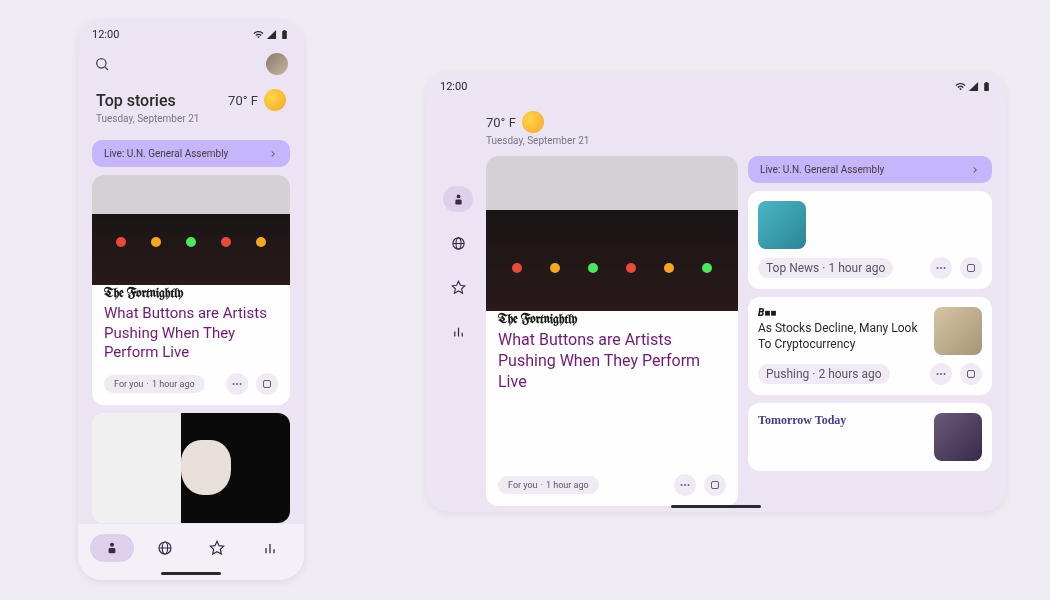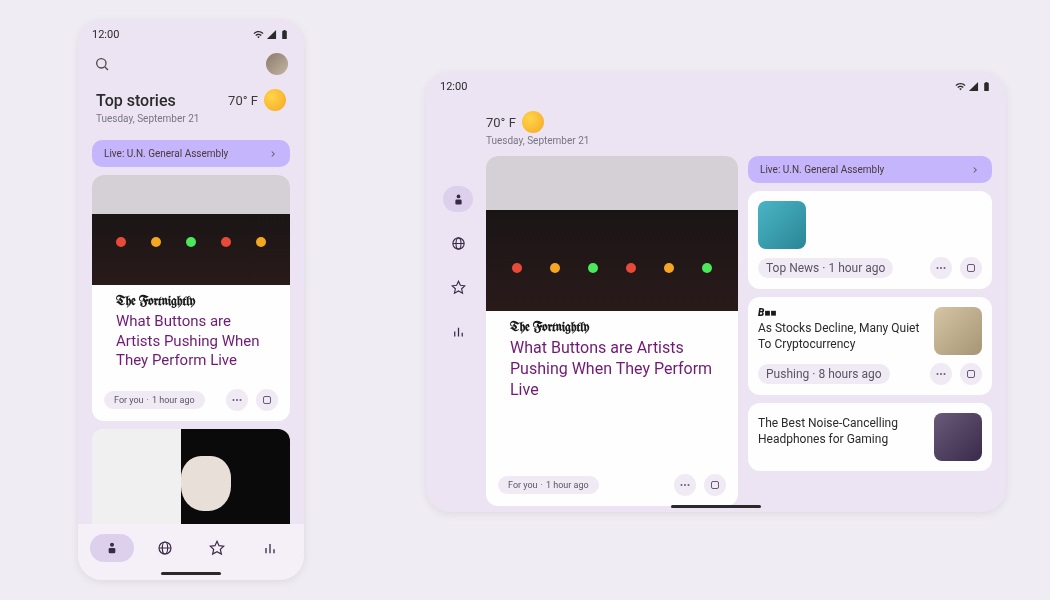--- a/index.html
+++ b/index.html
@@ -27,21 +27,21 @@
 
 .live-pill { background: #c4b5fd; border-radius: 10px; margin: 6px 14px; padding: 8px 12px; display: flex; justify-content: space-between; align-items: center; font-size: 10px; color: #4a3a3a; }
 .card { background: #fefefe; border-radius: 12px; margin: 8px 14px; overflow: hidden; }
 .card-img { width: 100%; height: 110px; background: #1a1a1a; position: relative; }
 .card-img.dj { background: linear-gradient(180deg, #d5d0d5 0%, #d5d0d5 35%, #1a1515 35%, #2a1a1a 100%); }
 .dj-lights { position: absolute; bottom: 18px; left: 0; right: 0; height: 30px; display: flex; justify-content: space-around; padding: 0 12px; }
 .dj-lights span { width: 10px; height: 10px; border-radius: 50%; }
 .card-img.singer { background: linear-gradient(90deg, #f0f0f0 0%, #f0f0f0 45%, #0a0a0a 45%); }
 .singer-face { position: absolute; right: 30%; top: 25%; width: 50px; height: 55px; background: #e8e0d8; border-radius: 40% 40% 45% 45%; }
 
-.card-body { padding: 10px 12px; margin-left: 12px; }
+.card-body { padding: 2px 12px; }
 .source { font-family: 'Times New Roman', serif; font-weight: 700; font-size: 13px; color: #1a1a1a; letter-spacing: -0.3px; }
 .card-title { font-size: 15px; line-height: 1.3; color: #701a75; margin-top: 4px; }
 .card-foot { display: flex; justify-content: space-between; align-items: center; padding: 8px 12px 10px; }
 .tag-pill { background: #f0eaf5; border-radius: 10px; padding: 4px 10px; font-size: 9px; color: #5a5565; display: flex; gap: 3px; }
 .foot-icons { display: flex; gap: 8px; }
 .foot-icons span { width: 22px; height: 22px; border-radius: 50%; background: #f0eaf5; display: flex; align-items: center; justify-content: center; }
 .foot-icons svg { width: 12px; height: 12px; }
 
 .bottom-nav { position: absolute; bottom: 0; left: 0; right: 0; background: #f5eff8; display: flex; justify-content: space-around; align-items: center; padding: 10px 8px 18px; }
 .nav-item { width: 44px; height: 28px; border-radius: 14px; display: flex; align-items: center; justify-content: center; }
@@ -319,29 +319,29 @@
                 </svg>
               </span>
           </div>
         </div>
       </div>
 
       <div class="side-card">
         <div class="side-card-top">
           <div class="side-card-text">
             <div class="side-source" style="font-style:italic;font-weight:900">B■■</div>
-            <div class="side-title">As Stocks Decline, Many Quiet To Cryptocurrency</div>
+            <div class="side-title">As Stocks Decline, Many Look To Cryptocurrency</div>
           </div>
           <div class="thumb" style="background:linear-gradient(135deg,#d5c5a5,#a59575)"></div>
         </div>
         <div class="side-foot">
           <div class="tag-pill">
             <span>Pushing</span>
               <span>·</span>
-              <span>8 hours ago</span>
+              <span>2 hours ago</span>
           </div>
           <div class="foot-icons">
             <span>
                 <svg viewBox="0 0 24 24" fill="#6a5a7a">
                   <circle cx="5" cy="12" r="2"></circle>
                   <circle cx="12" cy="12" r="2"></circle>
                   <circle cx="19" cy="12" r="2"></circle>
                 </svg>
               </span>
             <span>
@@ -349,21 +349,21 @@
                   <rect x="5" y="5" width="14" height="14" rx="3"></rect>
                 </svg>
               </span>
           </div>
         </div>
       </div>
 
       <div class="side-card">
         <div class="side-card-top">
           <div class="side-card-text">
-            <div class="side-title">The Best Noise-Cancelling Headphones for Gaming</div>
+            <div class="side-source fancy">Tomorrow Today</div>
           </div>
           <div class="thumb" style="background:linear-gradient(135deg,#6a5a7a,#3a2a4a)"></div>
         </div>
       </div>
     </div>
   </div>
   <div class="tablet-home-bar"></div>
 </div>
 
 </body></html>

